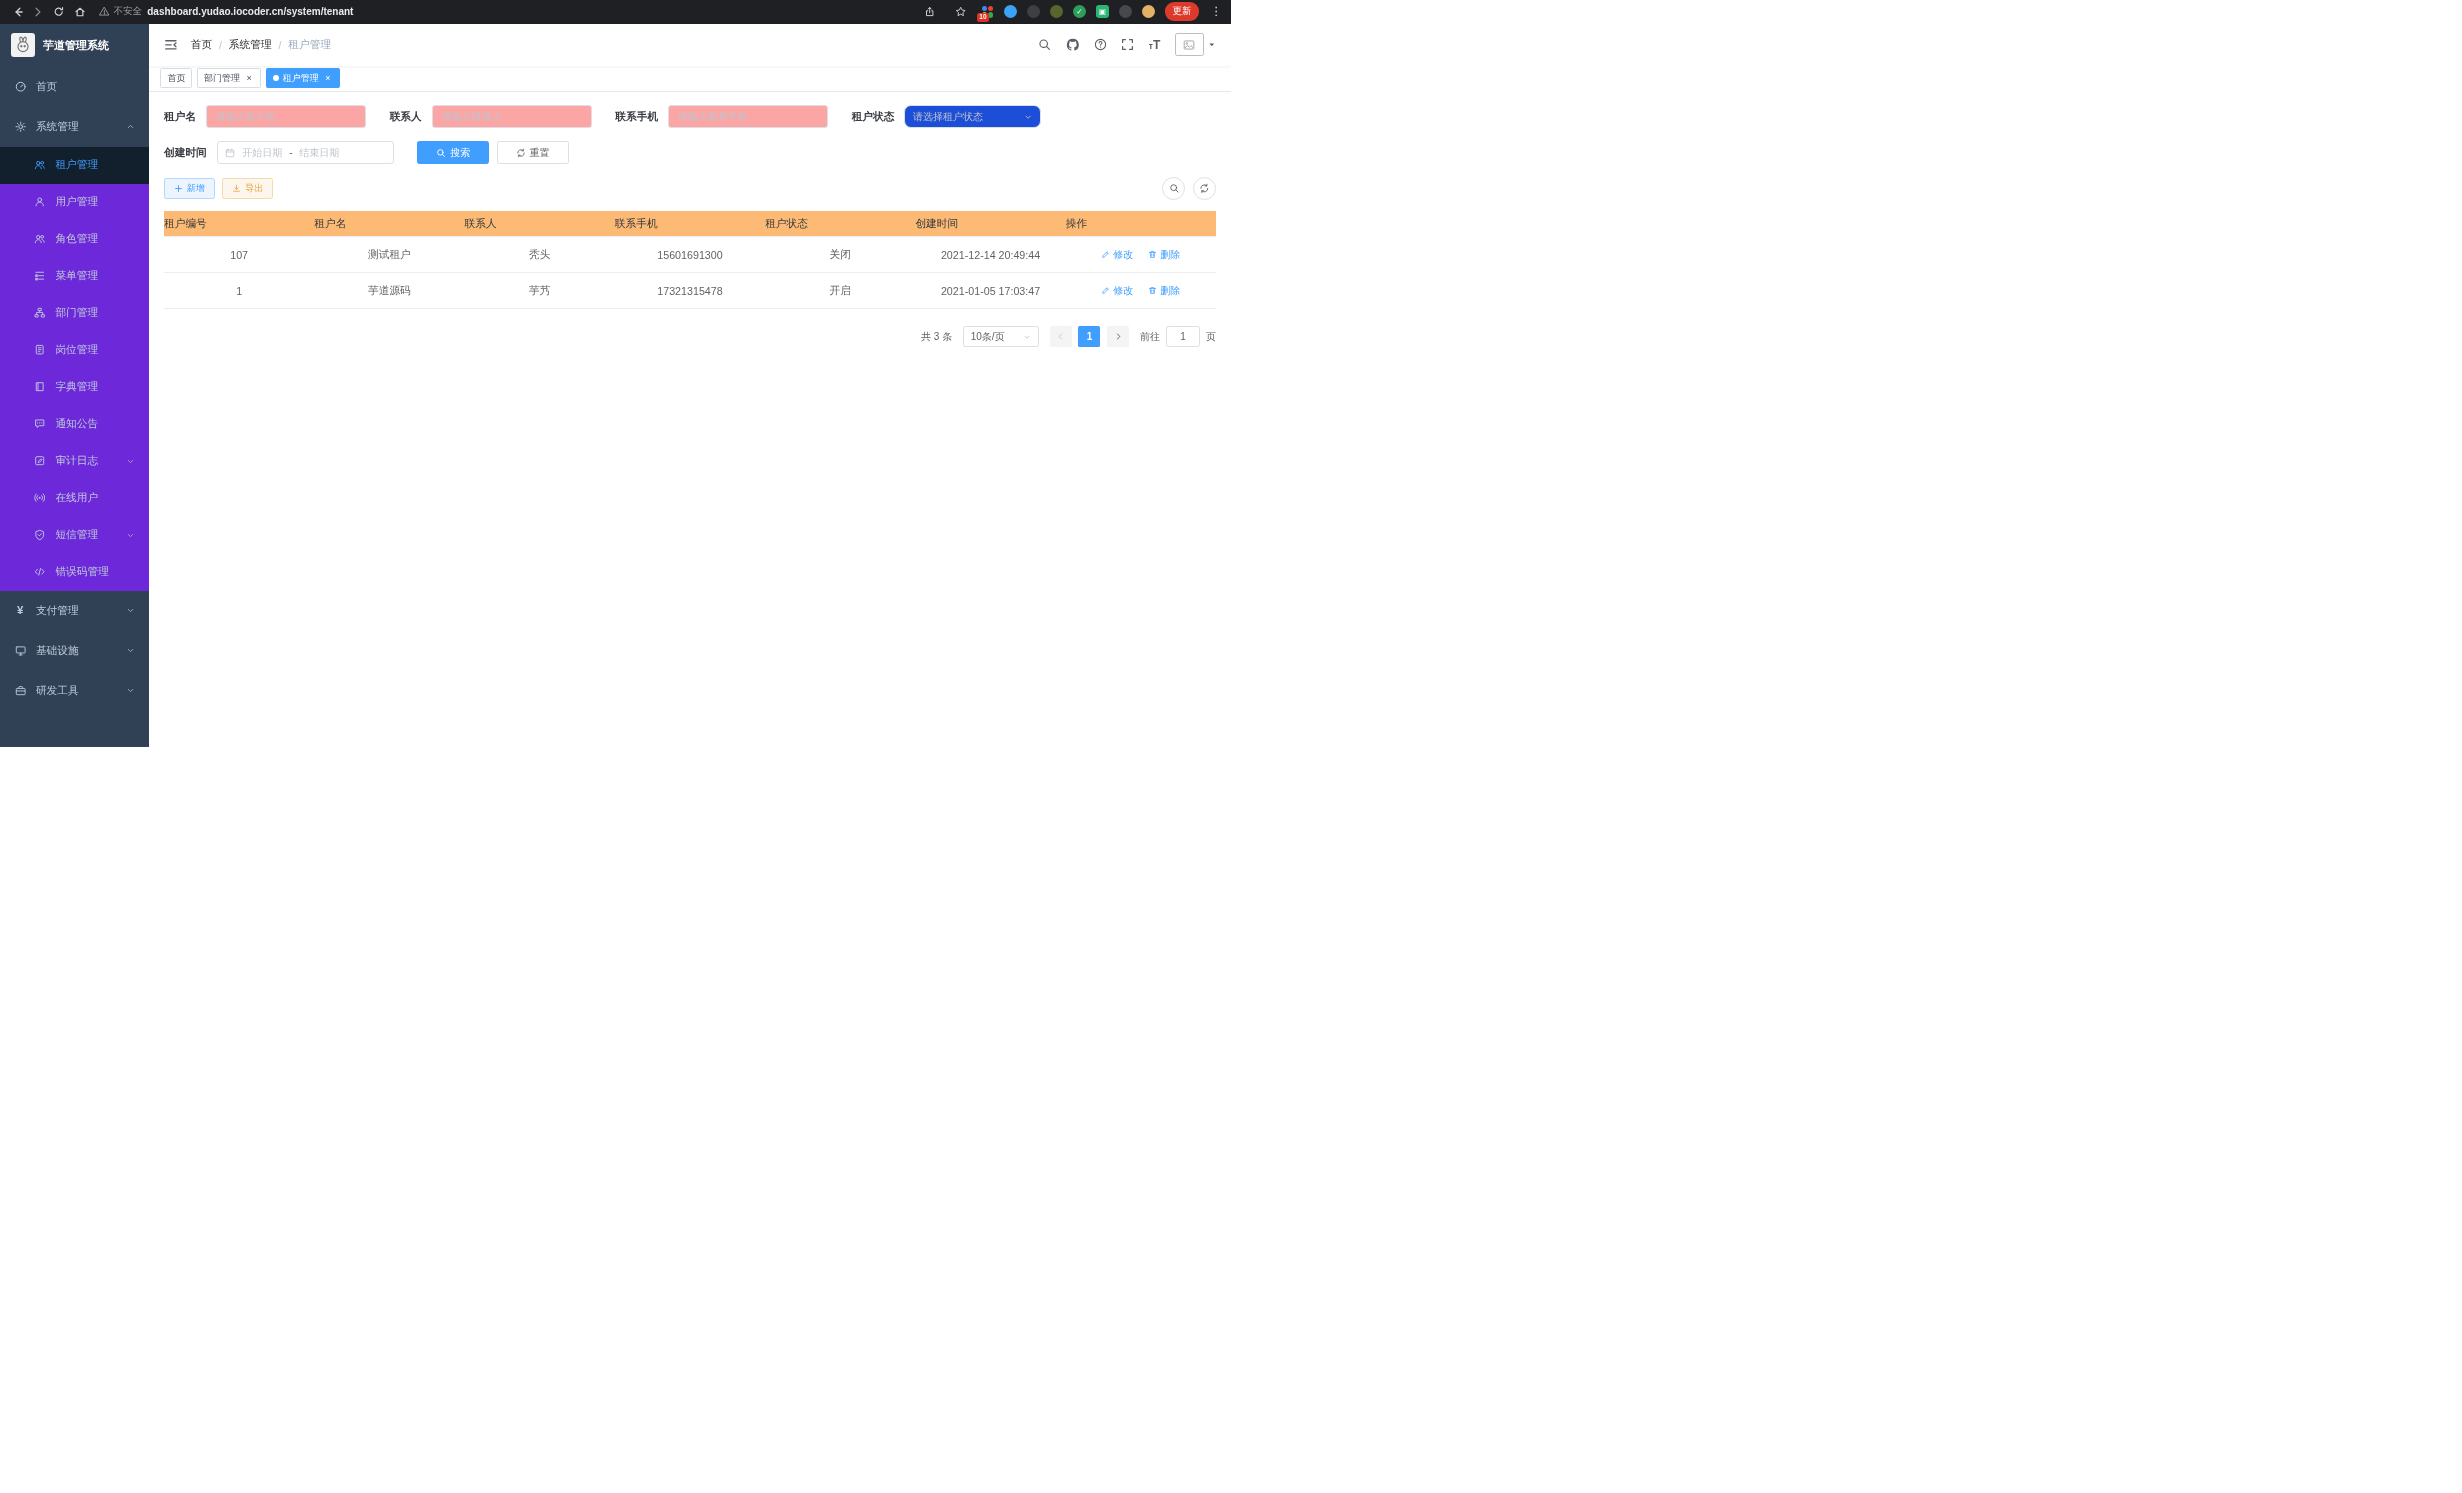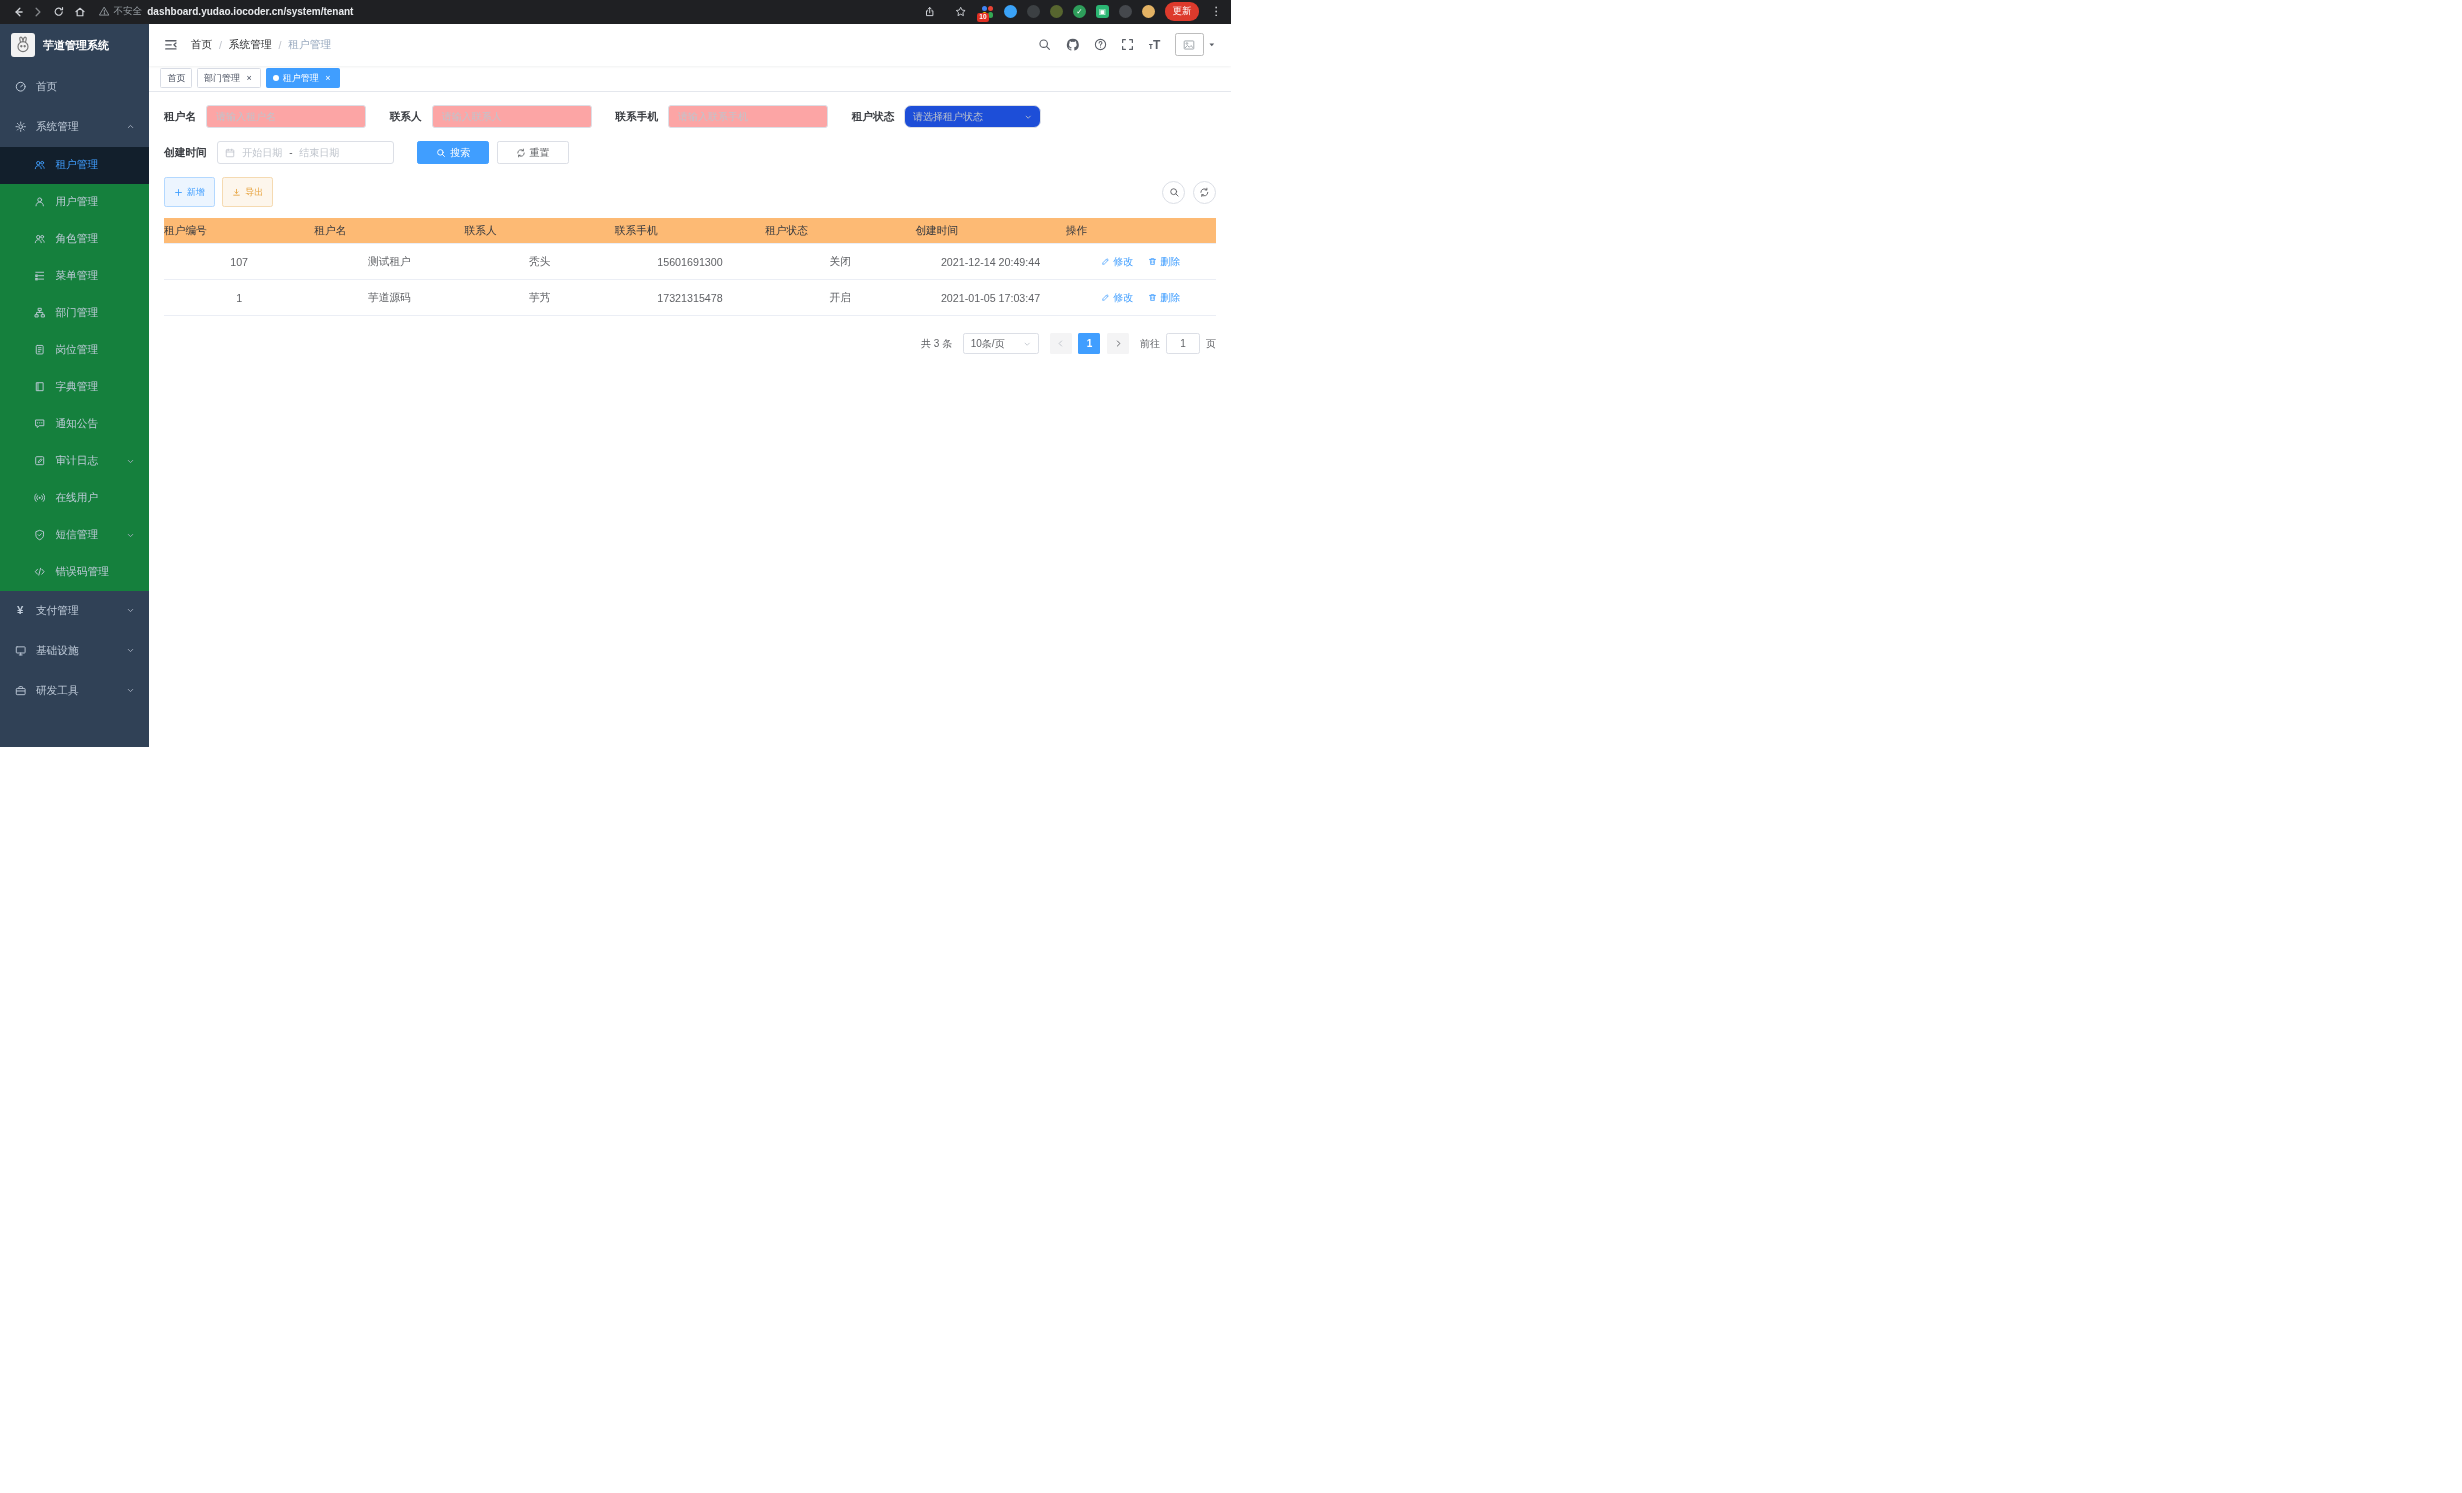--- a/index.html
+++ b/index.html
@@ -24,21 +24,21 @@
 .kebab{color:#e8eaed;font-size:11.4px;line-height:1;padding:0 1.5px}
 .checkmark{position:absolute;inset:0;display:flex;align-items:center;justify-content:center;color:#fff;font-size:7.6px;font-weight:700}
 
 .app{flex:1;display:flex;min-height:0}
 .sidebar{width:149px;background:#304156;color:#bfcbd9;flex:none;overflow:hidden}
 .logo-row{height:43px;display:flex;align-items:center;padding:0 11.4px;gap:7.6px}
 .logo-img{width:24px;height:24px;border-radius:3px;background:#f2f2f2;display:flex;align-items:center;justify-content:center;overflow:hidden}
 .logo-title{color:#fff;font-weight:700;font-size:11px;white-space:nowrap}
 .menu-item{height:40px;display:flex;align-items:center;padding:0 14.5px;gap:10px;font-size:10.7px;cursor:pointer;white-space:nowrap}
 .menu-item .chev{margin-left:auto;color:#a3adbd}
-.submenu .menu-item{height:37px;padding-left:34px;background:#15803d}
+.submenu .menu-item{height:37px;padding-left:34px;background:#6d28d9}
 .submenu .menu-item.active{color:#409eff;background:#121f2c}
 .submenu .menu-item.active .ic{color:#409eff}
 .ic{color:inherit;flex:none}
 .yen-ic{width:11.4px;text-align:center;font-weight:700;font-size:11.4px;line-height:1;flex:none}
 
 .main{flex:1;display:flex;flex-direction:column;min-width:0;background:#fff}
 .navbar{height:42px;display:flex;align-items:center;padding:0 15px;background:#fff;box-shadow:0 0.8px 3px rgba(0,21,41,.08);position:relative;z-index:2}
 .hamburger{color:#5a5e66;margin-right:13px;cursor:pointer}
 .crumbs{display:flex;gap:6.9px;align-items:center;font-size:10.7px}
 .crumb{color:#303133}
@@ -59,21 +59,21 @@
 .content{flex:1;padding:13.7px 15px;overflow:hidden;background:#fff}
 .frow{display:flex;align-items:center;margin-bottom:13px;flex-wrap:nowrap}
 .fitem{display:flex;align-items:center;margin-right:23.6px}
 .flabel{font-weight:600;color:#3a3d42;margin-right:10px;font-size:10.7px;white-space:nowrap}
 .tinput{height:23px;border:0.8px solid #dcdfe6;border-radius:3px;padding:0 9px;font-size:10px;color:#606266;width:160px;outline:none;background:#fca5a5}
 .tinput::placeholder{color:#bfc4cc}
 .select{width:137px;height:23px;border:0.8px solid #dcdfe6;border-radius:7px;display:flex;align-items:center;padding:0 7.6px;color:#bfc4cc;font-size:10px;justify-content:space-between;background:#1d4ed8;cursor:pointer}
 .daterange{width:177px;height:23px;border:0.8px solid #dcdfe6;border-radius:3px;display:flex;align-items:center;padding:0 7.6px;gap:6.9px;color:#bfc4cc;font-size:10px;background:#fff}
 .btn{height:23px;border-radius:2.3px;display:inline-flex;align-items:center;gap:3.8px;padding:0 18px;font-size:10px;border:0.8px solid #dcdfe6;background:#fff;color:#606266;cursor:pointer;white-space:nowrap}
 .btn.primary{background:#409eff;border-color:#409eff;color:#fff}
-.btn.mini{height:30px;font-size:9px;padding:0 9px;border-radius:2.3px}
+.btn.mini{height:21px;font-size:9px;padding:0 9px;border-radius:2.3px}
 .btn.plain-primary{background:#ecf5ff;border-color:#b3d8ff;color:#409eff}
 .btn.plain-warning{background:#fdf6ec;border-color:#f5dab1;color:#e6a23c}
 .toolbar{display:flex;align-items:center;gap:7.6px;margin:1.5px 0 10.7px}
 .toolbar .spacer{flex:1}
 .circle-btn{width:23px;height:23px;border-radius:50%;border:0.8px solid #dcdfe6;display:flex;align-items:center;justify-content:center;color:#606266;background:#fff;cursor:pointer}
 
 table.grid{width:100%;border-collapse:collapse;table-layout:fixed}
 .grid th{height:26px;background:#fdba74;color:#34383f;font-weight:400;font-size:10.7px;text-align:left;border-bottom:0.8px solid #ebeef5}
 .grid td{height:36px;border-bottom:0.8px solid #ebeef5;color:#606266;text-align:center;font-size:10.7px}
 .link{color:#409eff;font-size:10px;display:inline-flex;align-items:center;gap:3px;margin:0 6px;cursor:pointer;white-space:nowrap}

